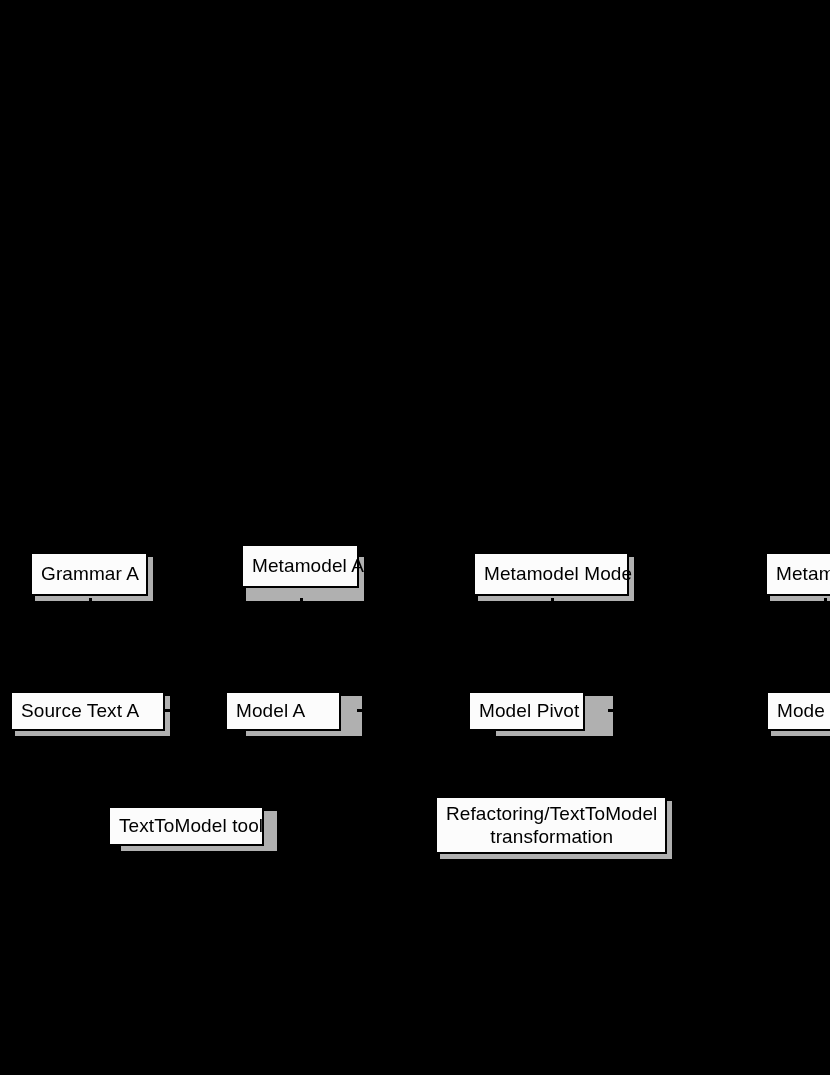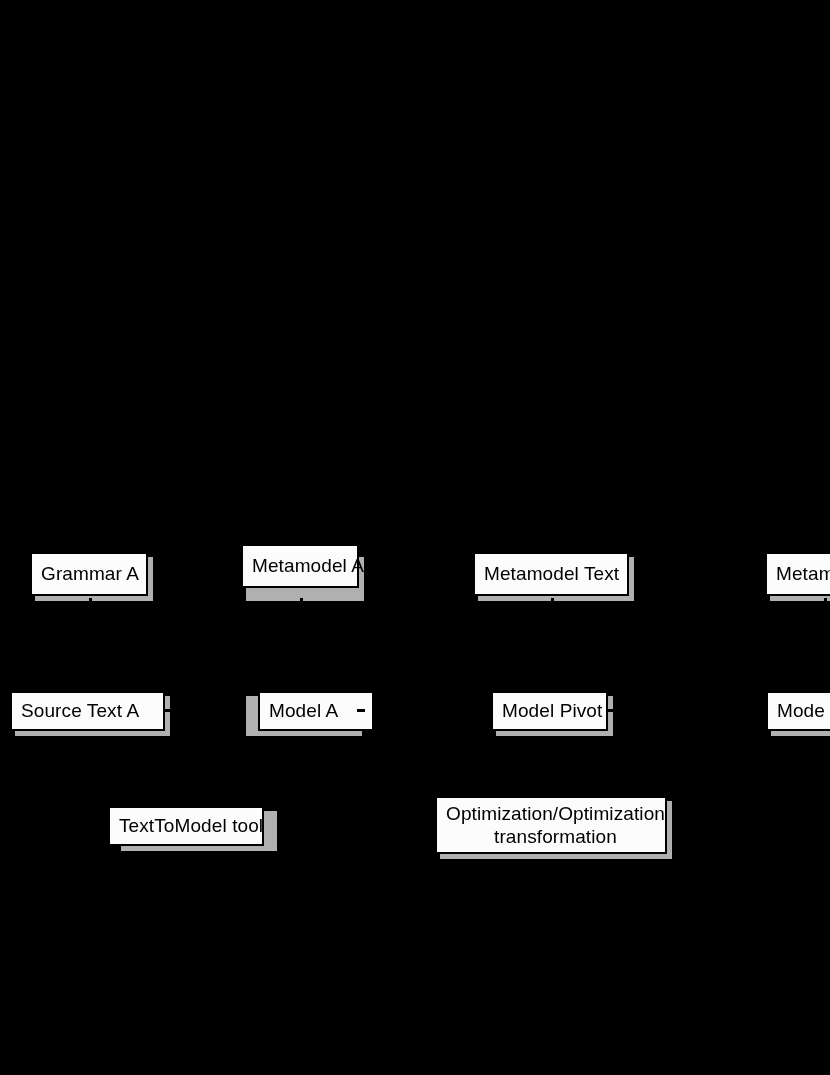--- a/index.html
+++ b/index.html
@@ -88,21 +88,21 @@
       <span class="node-label">Grammar A</span>
     </div>
 
     <div class="node-shadow" style="left:246px; top:557px; width:118px; height:44px;"></div>
     <div class="node" style="left:241px; top:544px; width:118px; height:44px;">
       <span class="node-label">Metamodel A</span>
     </div>
 
     <div class="node-shadow" style="left:478px; top:557px; width:156px; height:44px;"></div>
     <div class="node" style="left:473px; top:552px; width:156px; height:44px;">
-      <span class="node-label">Metamodel Text</span>
+      <span class="node-label">Metamodel Mode</span>
     </div>
 
     <div class="node-shadow" style="left:770px; top:557px; width:118px; height:44px;"></div>
     <div class="node" style="left:765px; top:552px; width:118px; height:44px; justify-content:flex-start;">
       <span class="node-label">Metamo</span>
     </div>
   </div>
 
   <div class="stub-down" style="left:89px; top:598px; height:9px;"></div>
   <div class="stub-down" style="left:300px; top:598px; height:9px;"></div>
@@ -110,26 +110,26 @@
   <div class="stub-down" style="left:824px; top:598px; height:9px;"></div>
 
   <div>
 
     <div class="node-shadow" style="left:15px; top:696px; width:155px; height:40px;"></div>
     <div class="node" style="left:10px; top:691px; width:155px; height:40px;">
       <span class="node-label">Source Text A</span>
     </div>
 
     <div class="node-shadow" style="left:246px; top:696px; width:116px; height:40px;"></div>
-    <div class="node" style="left:258px; top:691px; width:116px; height:40px;">
+    <div class="node" style="left:225px; top:691px; width:116px; height:40px;">
       <span class="node-label">Model A</span>
     </div>
 
     <div class="node-shadow" style="left:496px; top:696px; width:117px; height:40px;"></div>
-    <div class="node" style="left:491px; top:691px; width:117px; height:40px;">
+    <div class="node" style="left:468px; top:691px; width:117px; height:40px;">
       <span class="node-label">Model Pivot</span>
     </div>
 
     <div class="node-shadow" style="left:771px; top:696px; width:116px; height:40px;"></div>
     <div class="node" style="left:766px; top:691px; width:116px; height:40px; justify-content:flex-start;">
       <span class="node-label">Mode</span>
     </div>
   </div>
 
   <div class="stub-right" style="left:165px; top:709px; width:8px;"></div>
@@ -139,19 +139,19 @@
   <div>
 
     <div class="node-shadow" style="left:121px; top:811px; width:156px; height:40px;"></div>
     <div class="node" style="left:108px; top:806px; width:156px; height:40px;">
       <span class="node-label">TextToModel tool</span>
     </div>
 
     <div class="node-shadow" style="left:440px; top:801px; width:232px; height:58px;"></div>
     <div class="node multiline" style="left:435px; top:796px; width:232px; height:58px;">
       <span class="node-label">
-        <span>Optimization/Optimization</span><br>
+        <span>Refactoring/TextToModel</span><br>
         <span>transformation</span>
       </span>
     </div>
   </div>
 
 </div>
 
 </body></html>

